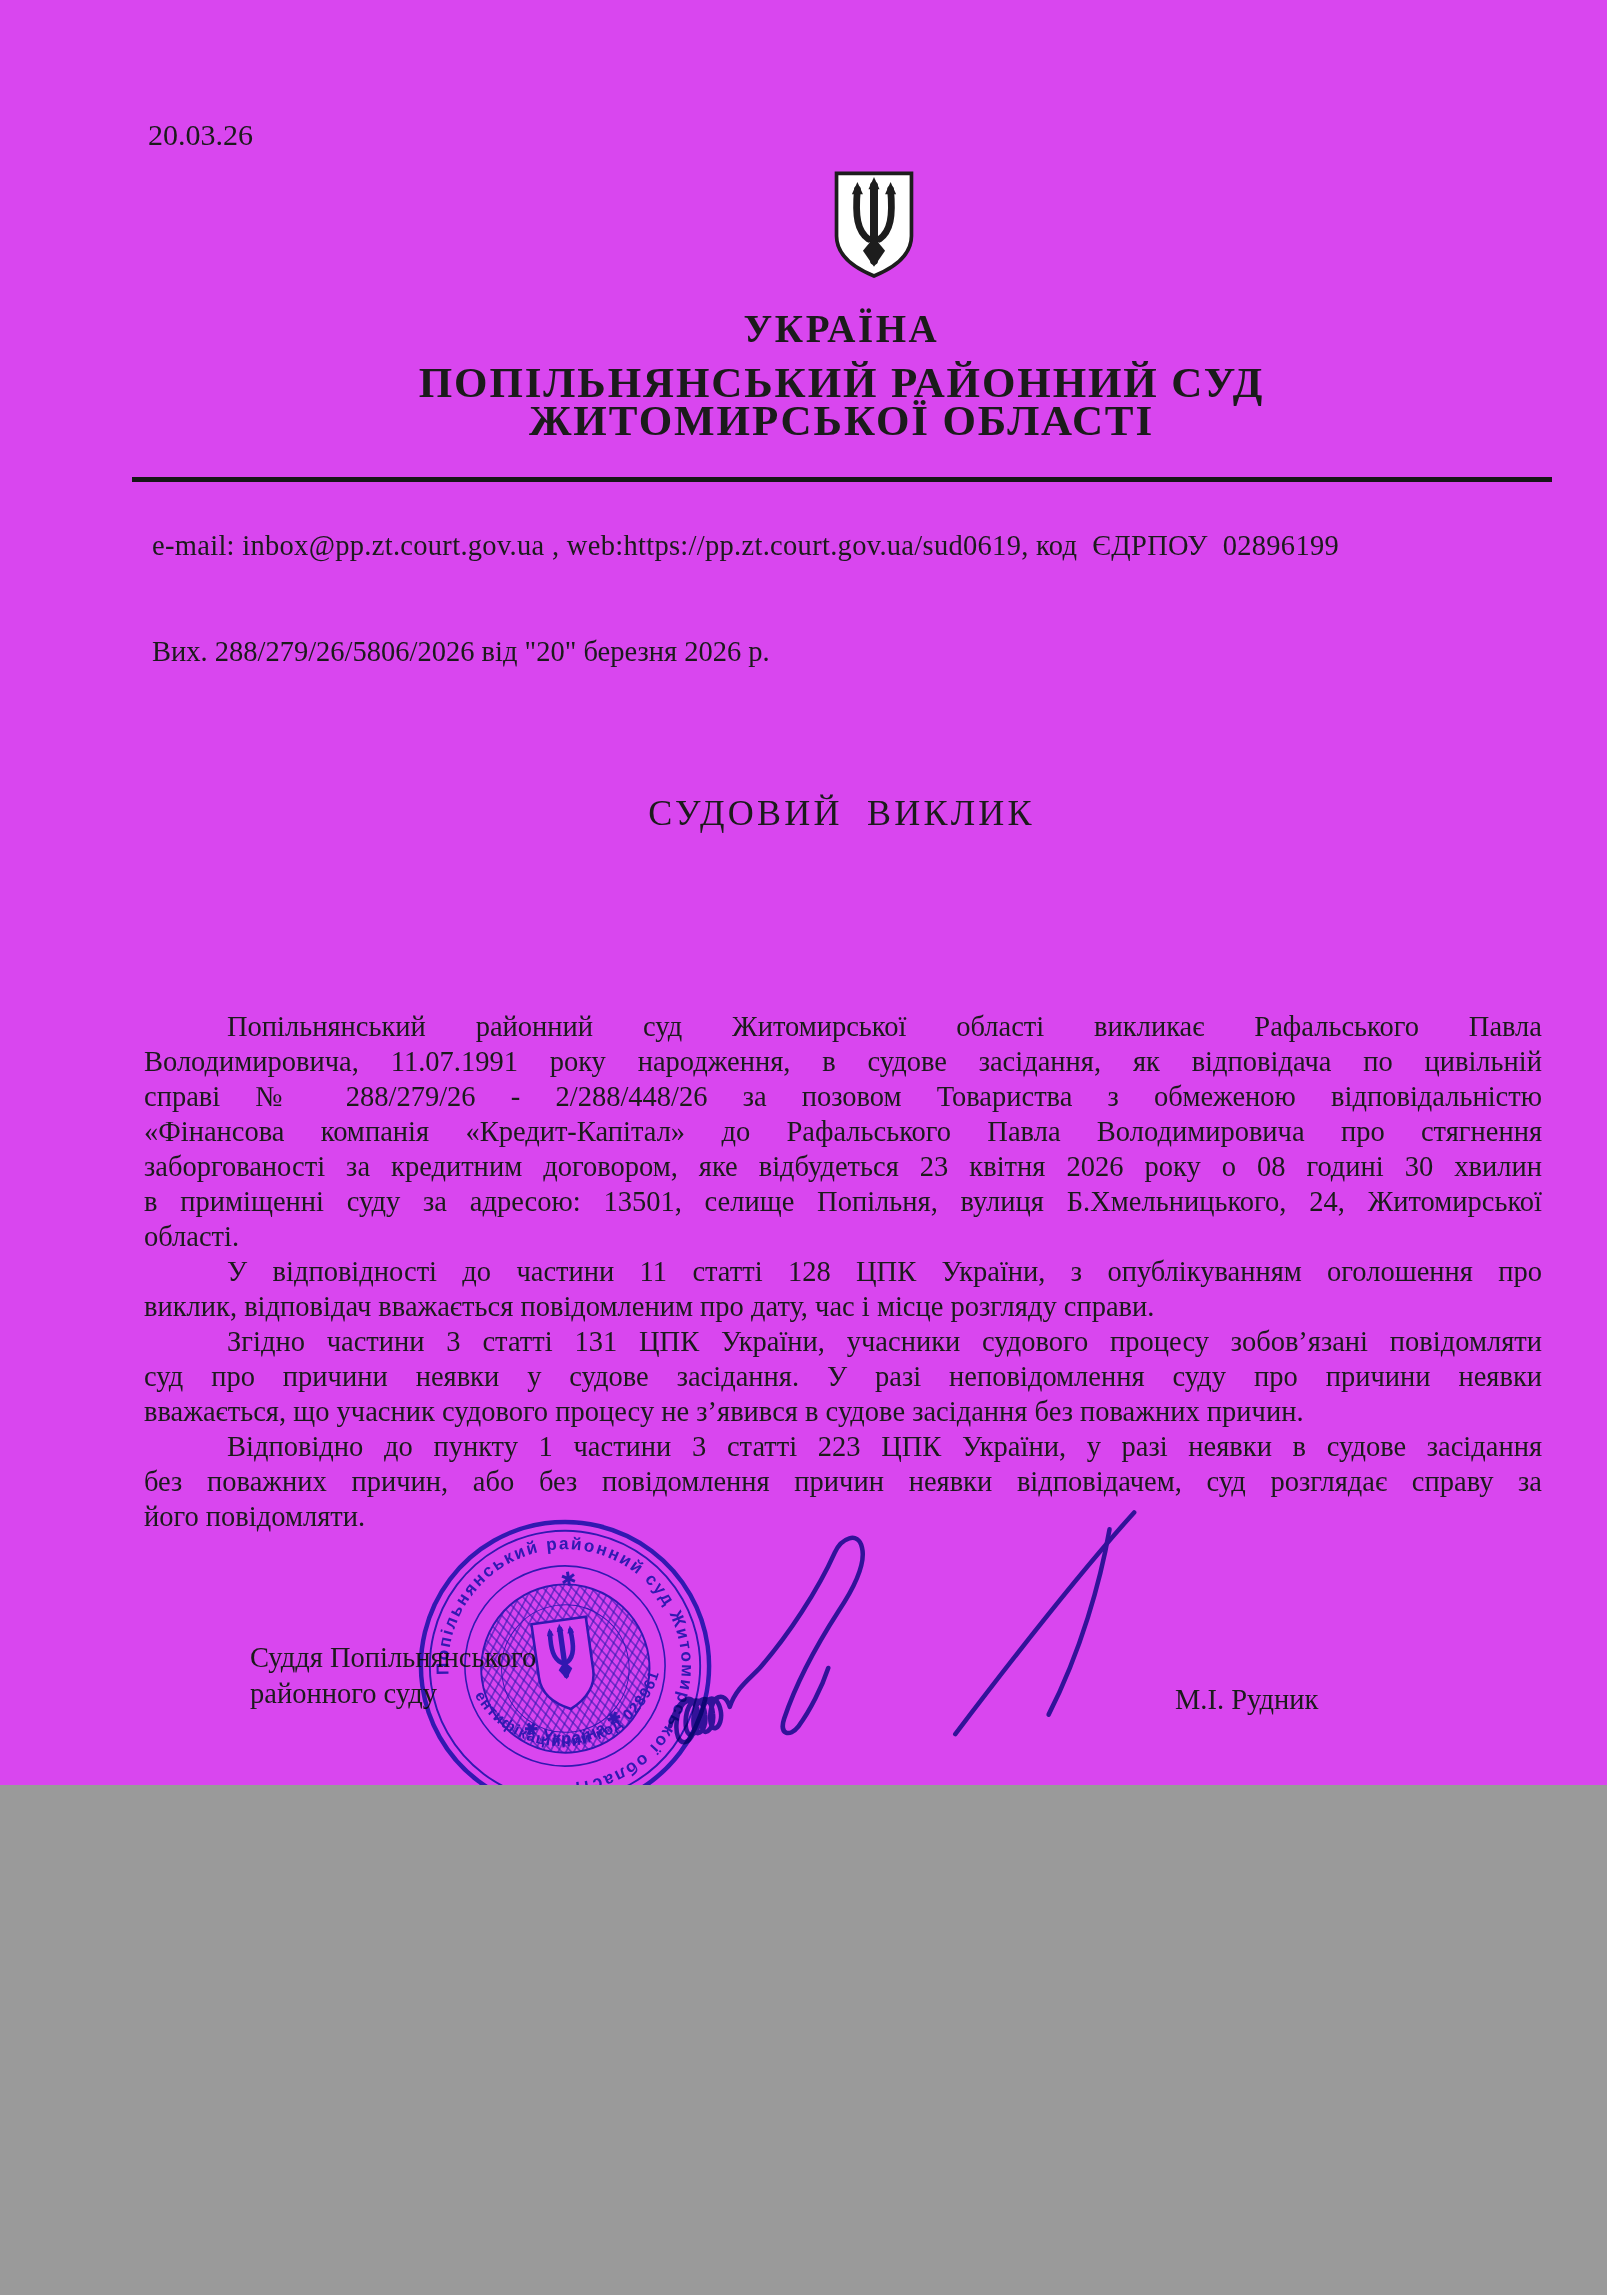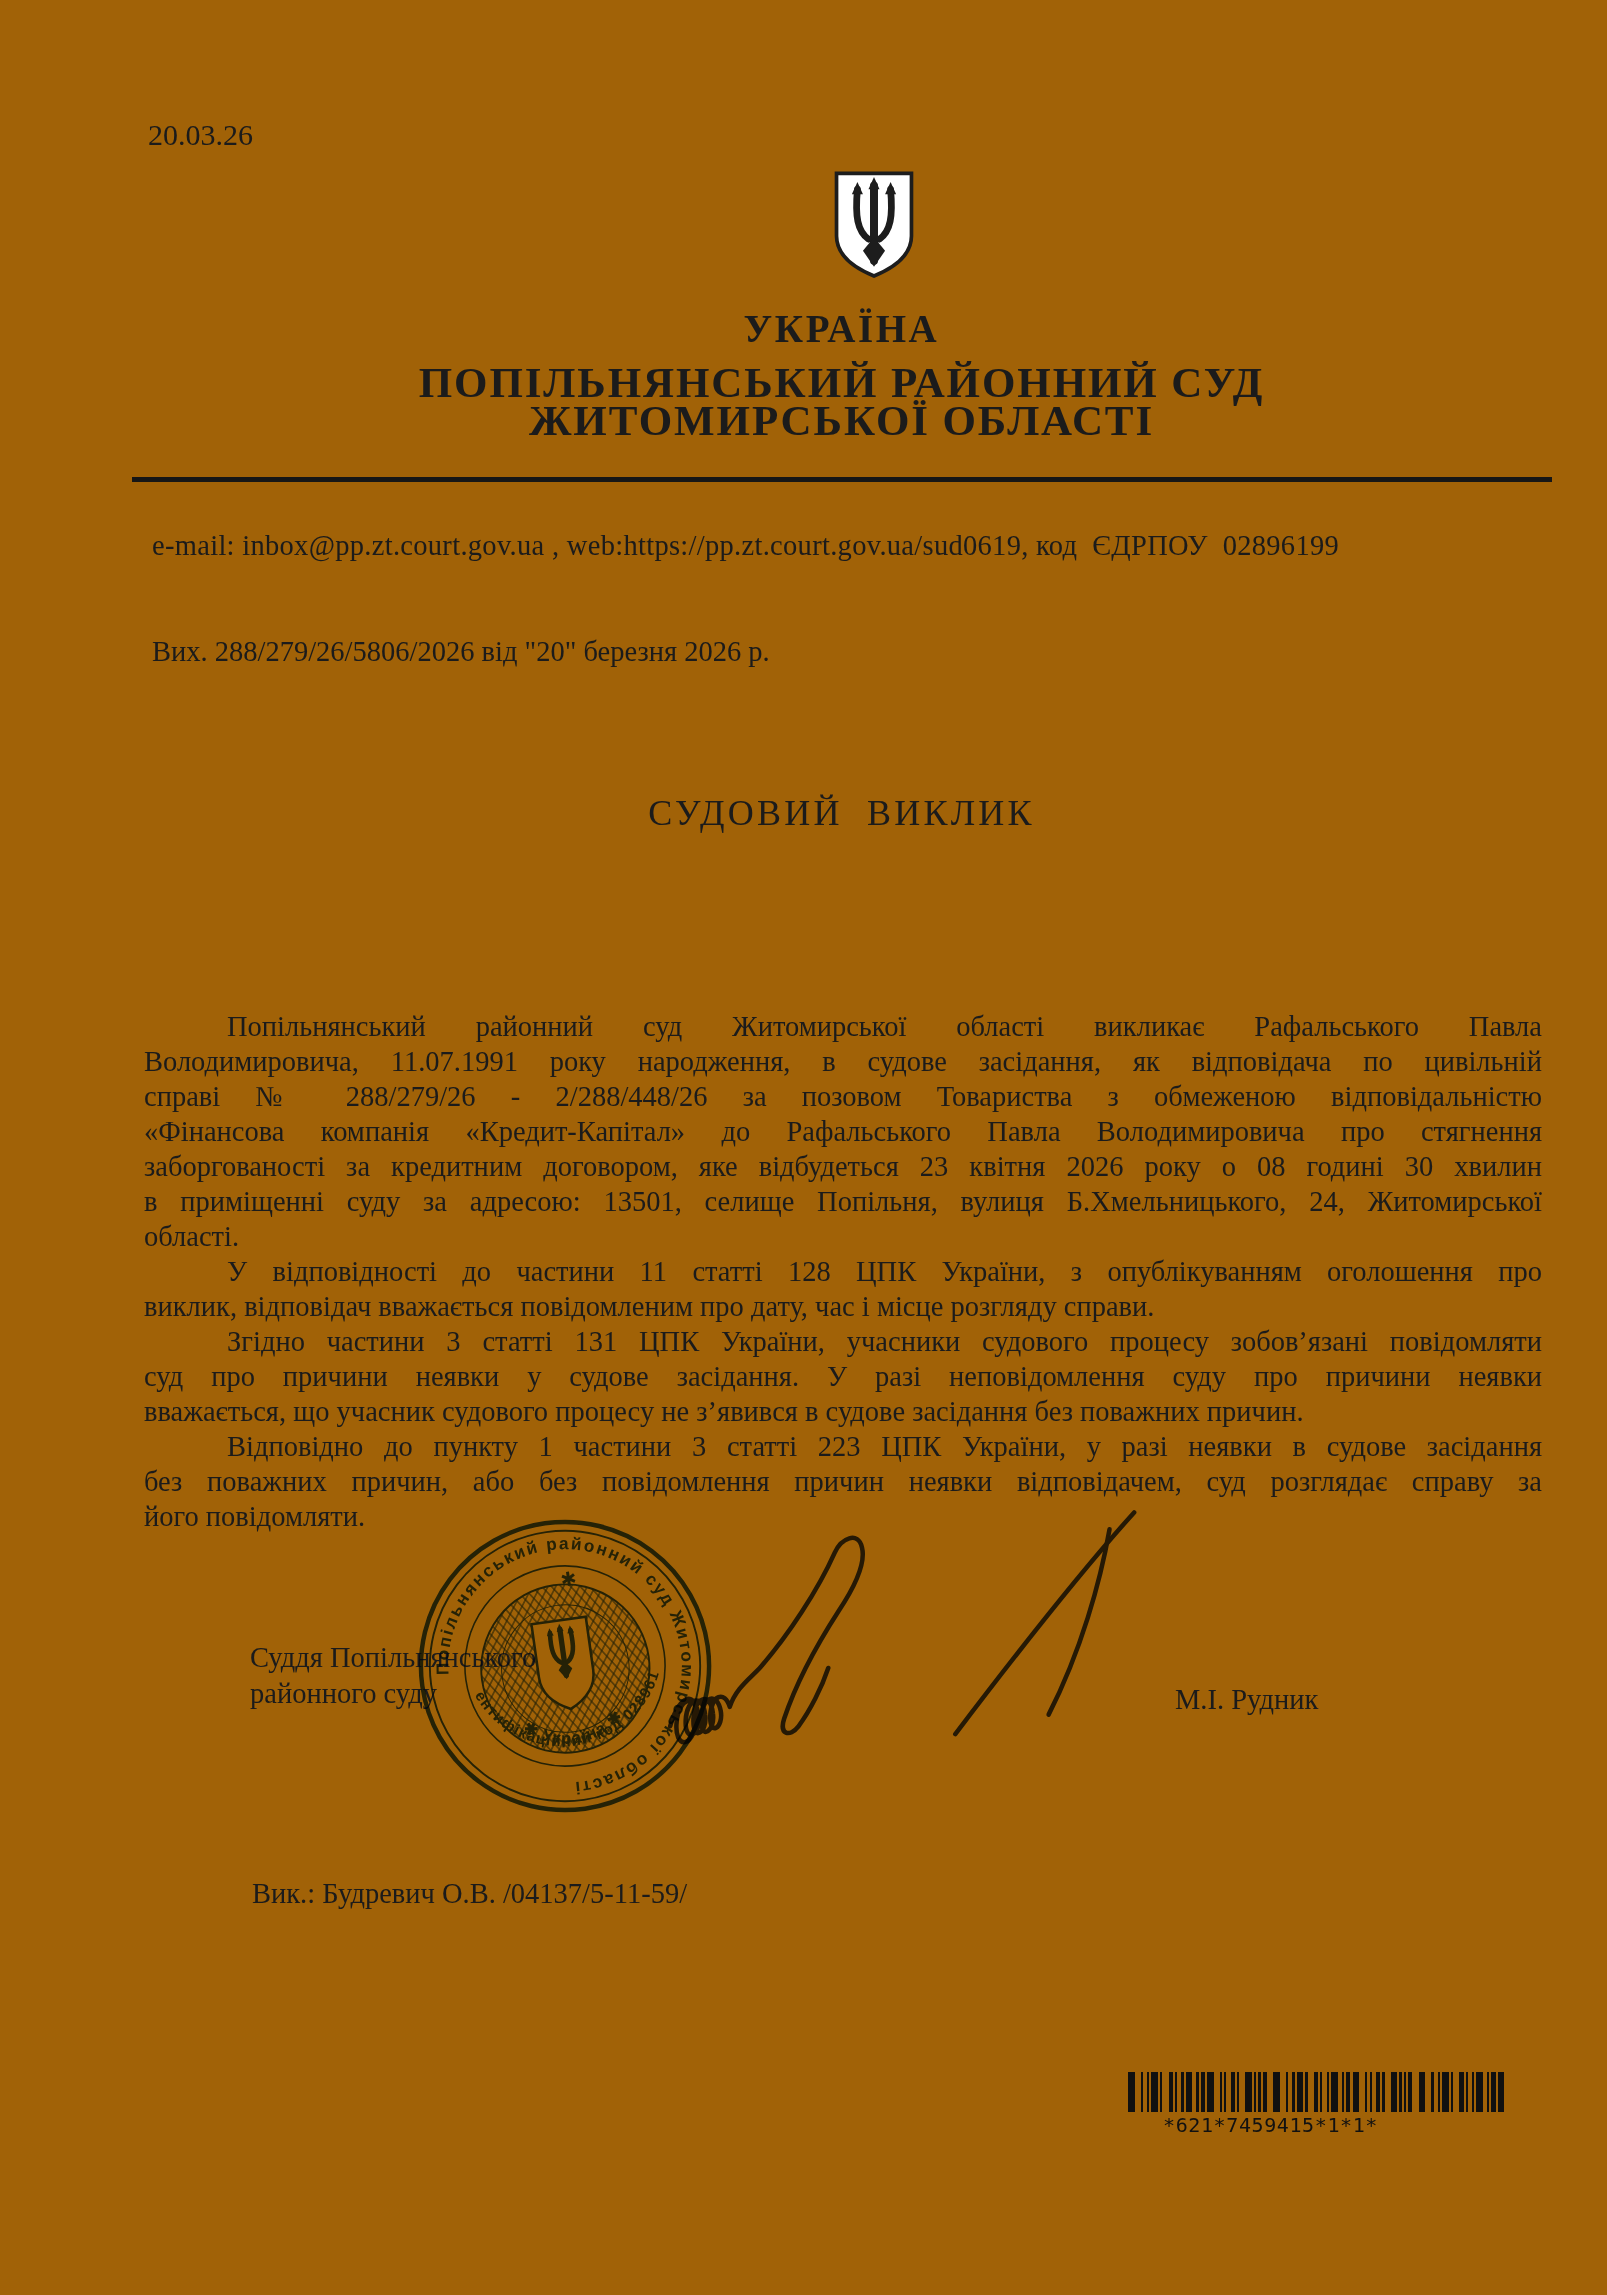--- a/index.html
+++ b/index.html
@@ -1,17 +1,17 @@
 <!DOCTYPE html>
 <html style="font-size:10.4px"><head>
 <meta charset="utf-8">
 <style>
   html,body { margin:0; padding:0; background:#9a9a9a; }
   .page {
-    position:relative; width:1608px; height:2295px; background:#a16207;
+    position:relative; width:1608px; height:1785px; background:#d946ef;
     font-family:"Liberation Serif","DejaVu Serif",serif; color:#1b1b1b;
     overflow:hidden; margin:0 auto;
   }
   .abs { position:absolute; }
   .date { left:148px; top:118px; font-size:30px; }
   .emblem { left:831px; top:169px; width:86px; height:112px; }
   .hdrwrap { left:133px; width:1417px; text-align:center; }
   .country { top:306px; font-size:39px; font-weight:bold; letter-spacing:2.6px; }
   .court1 { top:358px; font-size:43px; font-weight:bold; letter-spacing:1.9px; white-space:nowrap; }
   .court2 { top:396px; font-size:43px; font-weight:bold; letter-spacing:1.9px; }

